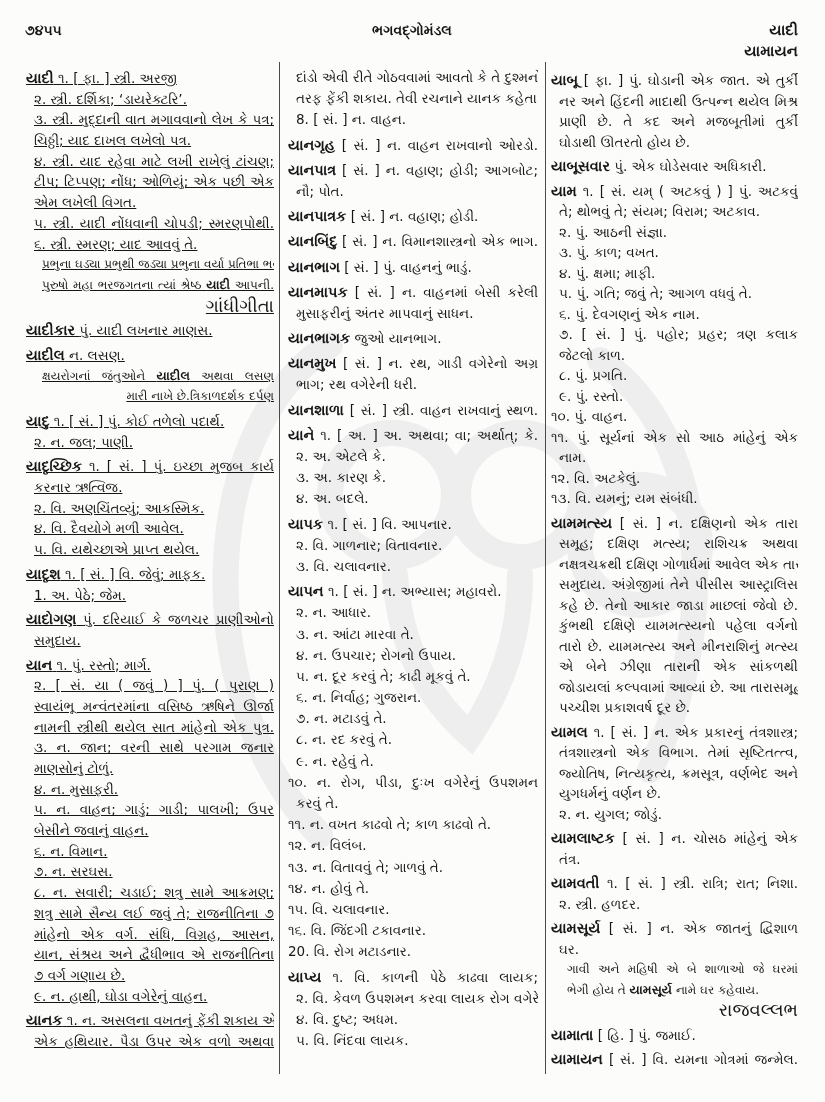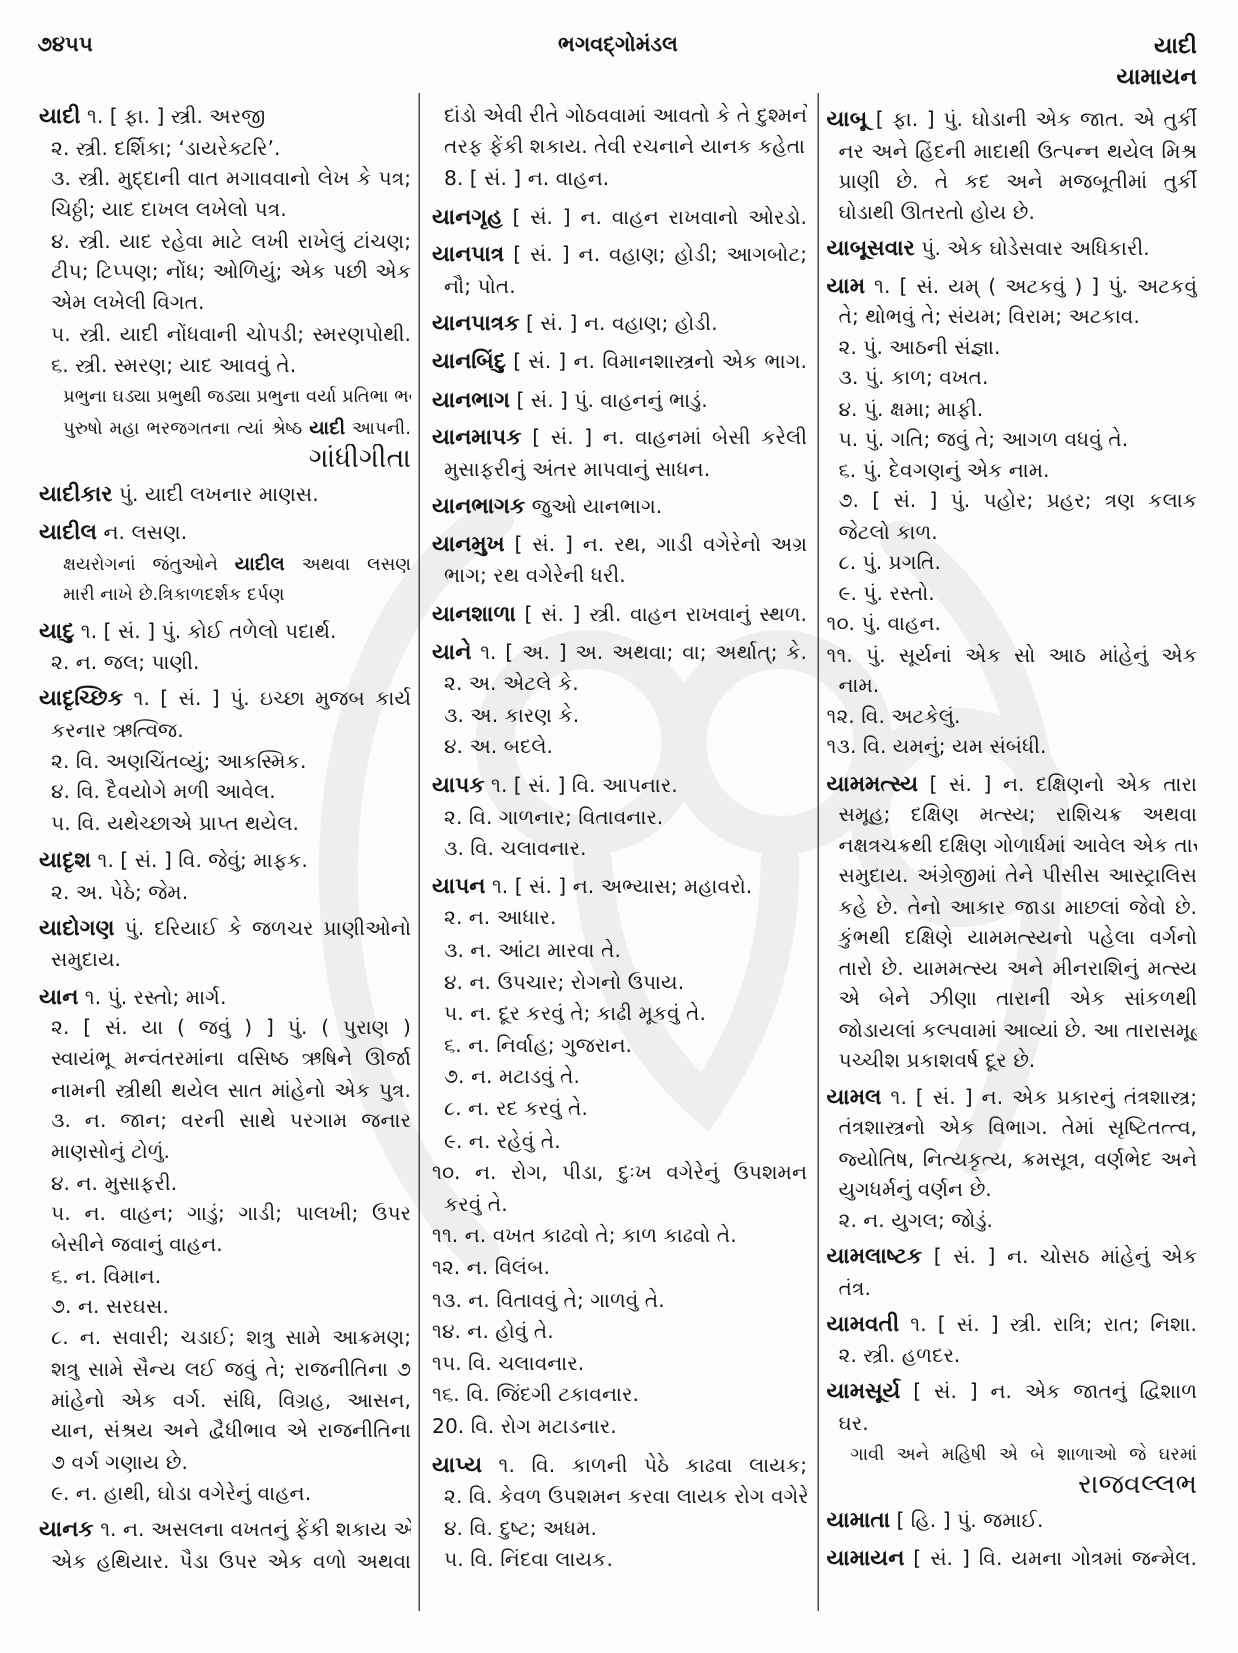--- a/index.html
+++ b/index.html
@@ -14,38 +14,38 @@
   .hdr-num { left: 25px; top: 22px; font-size: 14px; }
   .hdr-title { left: 312px; width: 200px; top: 22px; font-size: 14px; text-align: center; }
   .hdr-g1 { right: 27px; top: 21px; font-size: 15px; text-align: right; }
   .hdr-g2 { right: 27px; top: 42px; font-size: 15px; text-align: right; }
 
   .rule { position: absolute; width: 1px; background: #4a4a4a; top: 62px; height: 1012px; }
   .r1 { left: 279px; }
   .r2 { left: 545px; }
 
   .col { position: absolute; }
-  .col0 { left: 26px; top: 68px; width: 248px; --L: 20.7px; }
+  .col0 { left: 26px; top: 68px; width: 248px; text-decoration: underline; --L: 20.7px; }
   .col1 { left: 288px; top: 67px; width: 250px; --L: 21.2px; }
   .col2 { left: 551px; top: 70px; width: 247px; --L: 20.5px; }
 
   .entry + .entry { margin-top: 4px; }
   .ln {
     height: var(--L); line-height: var(--L);
     white-space: nowrap; overflow: hidden;
     font-size: 13.5px;
   }
   .J { text-align: justify; text-align-last: justify; }
   .hw { font-weight: bold; font-size: 14.5px; }
   .i { padding-left: 8px; }
   .dd { padding-left: 0; }
   .q { padding-left: 16px; font-size: 12px; }
   .q b { font-weight: bold; font-size: 12.5px; }
   .src { text-align: right; font-size: 18px; }
-  .qflex { display: flex; justify-content: flex-start; padding-left: 16px; font-size: 12px; }
+  .qflex { display: flex; justify-content: flex-end; padding-left: 16px; font-size: 12px; }
 </style>
 </head>
 <body>
 
 <div class="page">
 
   <svg class="wm" width="825" height="1102" viewBox="0 0 825 1102">
     <g fill="none" stroke="#eeeeee" stroke-width="26" stroke-linecap="round">
       <circle cx="392" cy="495" r="62"></circle>
       <circle cx="520" cy="495" r="62"></circle>
@@ -106,21 +106,21 @@
     <div class="entry">
       <div class="ln J"><span class="hw">યાદૃચ્છિક</span> <span>૧. [ સં. ] પું. ઇચ્છા મુજબ કાર્ય</span></div>
       <div class="ln i">કરનાર ઋત્વિજ.</div>
       <div class="ln i">૨. વિ. અણચિંતવ્યું; આકસ્મિક.</div>
       <div class="ln i">૪. વિ. દૈવયોગે મળી આવેલ.</div>
       <div class="ln i">૫. વિ. યથેચ્છાએ પ્રાપ્ત થયેલ.</div>
     </div>
 
     <div class="entry">
       <div class="ln"><span class="hw">યાદૃશ</span> <span>૧. [ સં. ] વિ. જેવું; માફક.</span></div>
-      <div class="ln i">૨. અ. પેઠે; જેમ.</div>
+      <div class="ln i">1. અ. પેઠે; જેમ.</div>
     </div>
 
     <div class="entry">
       <div class="ln J"><span class="hw">યાદોગણ</span> <span>પું. દરિયાઈ કે જળચર પ્રાણીઓનો</span></div>
       <div class="ln i">સમુદાય.</div>
     </div>
 
     <div class="entry">
       <div class="ln"><span class="hw">યાન</span> <span>૧. પું. રસ્તો; માર્ગ.</span></div>
       <div class="ln i J">૨. [ સં. યા ( જવું ) ] પું. ( પુરાણ )</div>
@@ -297,20 +297,21 @@
     <div class="entry">
       <div class="ln J"><span class="hw">યામવતી</span> <span>૧. [ સં. ] સ્ત્રી. રાત્રિ; રાત; નિશા.</span></div>
       <div class="ln i">૨. સ્ત્રી. હળદર.</div>
     </div>
 
     <div class="entry">
       <div class="ln J"><span class="hw">યામસૂર્ય</span> <span>[ સં. ] ન. એક જાતનું દ્વિશાળ</span></div>
       <div class="ln i">ઘર.</div>
       <div>
         <div class="ln q J"><span>ગાવી અને મહિષી એ બે શાળાઓ જે ઘરમાં</span><b></b><span></span></div>
+        <div class="ln q"><span>ભેગી હોય તે </span><b>યામસૂર્ય</b><span> નામે ઘર કહેવાય.</span></div>
         <div class="ln src">રાજવલ્લભ</div>
       </div>
     </div>
 
     <div class="entry">
       <div class="ln"><span class="hw">યામાતા</span> <span>[ હિ. ] પું. જમાઈ.</span></div>
     </div>
 
     <div class="entry">
       <div class="ln J"><span class="hw">યામાયન</span> <span>[ સં. ] વિ. યમના ગોત્રમાં જન્મેલ.</span></div>

